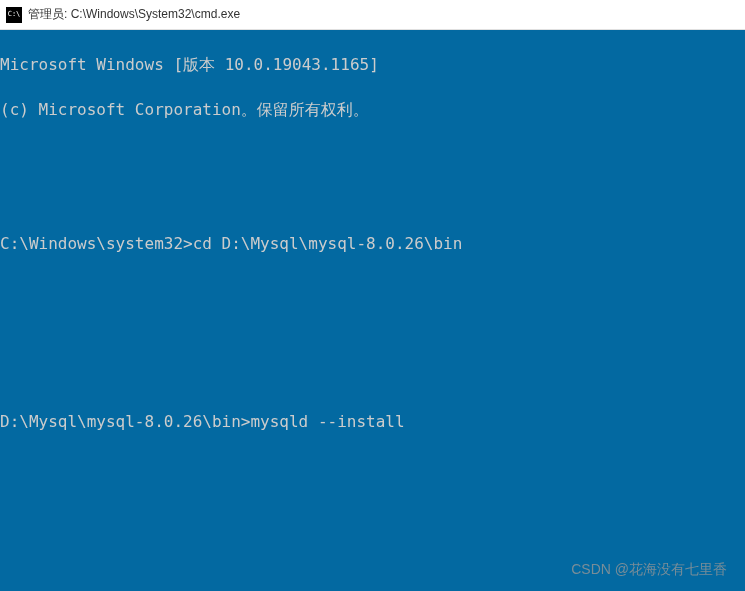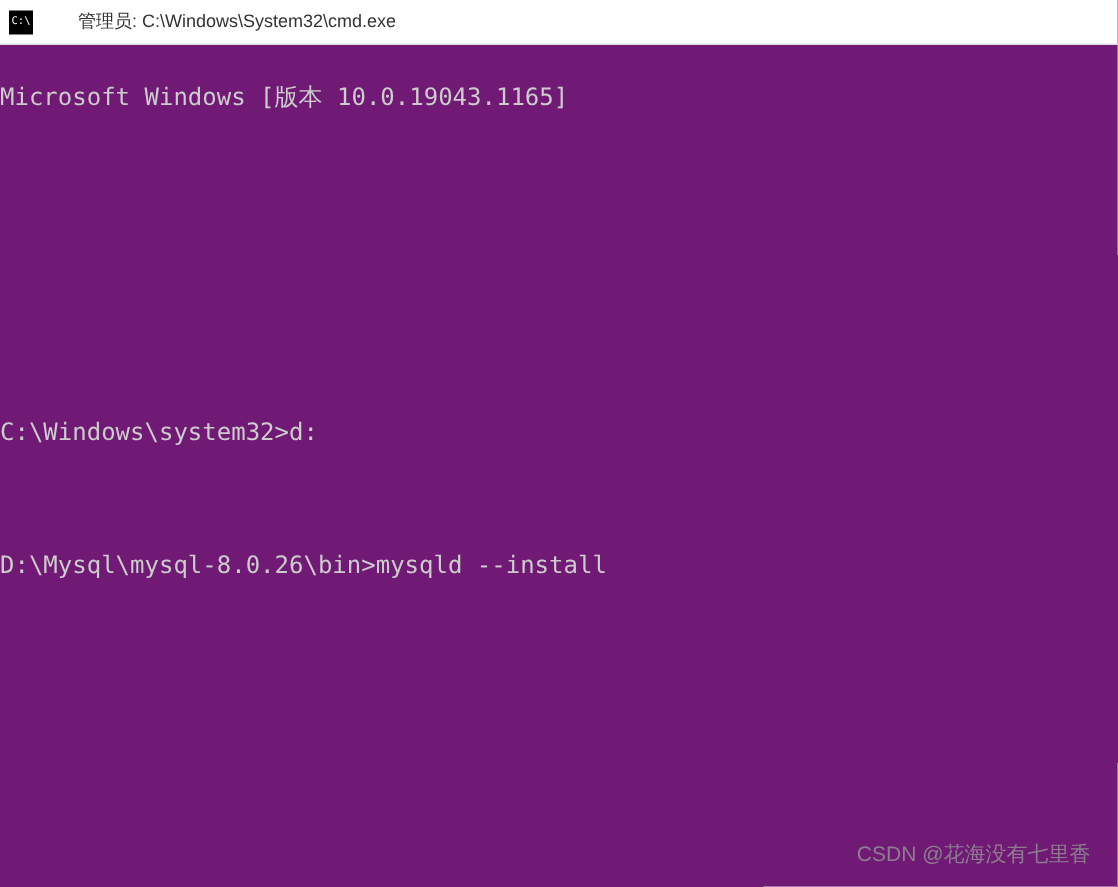--- a/index.html
+++ b/index.html
@@ -1,19 +1,18 @@
 <!DOCTYPE html>
 <html><head>
   <meta charset="utf-8">
   <style>
     * {
       margin: 0;
       padding: 0;
       box-sizing: border-box;
-      gap: 24px;
     }
     body {
       width: 745px;
       height: 591px;
       background: #ffffff;
       font-family: "Microsoft YaHei", "SimSun", sans-serif;
       overflow: hidden;
       position: relative;
     }
     .titlebar {
@@ -40,21 +39,21 @@
       content: "C:\\";
       position: absolute;
       color: #ffffff;
       font-size: 7px;
       font-family: monospace;
       line-height: 1;
     }
     .terminal {
       width: 745px;
       height: 561px;
-      background: #701a75;
+      background: #0369a1;
       color: #cccccc;
       font-family: "NSimSun", "SimSun", "Consolas", monospace;
       font-size: 16px;
       line-height: 1.4;
       padding: 2px 0 0 0;
       white-space: pre;
       overflow: hidden;
     }
     .line {
       min-height: 22px;
@@ -71,25 +70,26 @@
 </head>
 <body>
 
 <div class="titlebar">
   <span class="titlebar-icon"></span>
   <span>管理员: C:\Windows\System32\cmd.exe</span>
 </div>
 
 <div class="terminal">
 <div class="line">Microsoft Windows [版本 10.0.19043.1165]</div>
+<div class="line">(c) Microsoft Corporation。保留所有权利。</div>
 <div class="line"></div>
 <div class="line"></div>
+<div class="line">C:\Windows\system32&gt;cd D:\Mysql\mysql-8.0.26\bin</div>
 <div class="line"></div>
 <div class="line"></div>
-<div class="line">C:\Windows\system32&gt;d:</div>
 <div class="line"></div>
 <div class="line">D:\Mysql\mysql-8.0.26\bin&gt;mysqld --install</div>
 
 
 
 </div>
 
 <div class="watermark">CSDN @花海没有七里香</div>
 
 </body></html>

